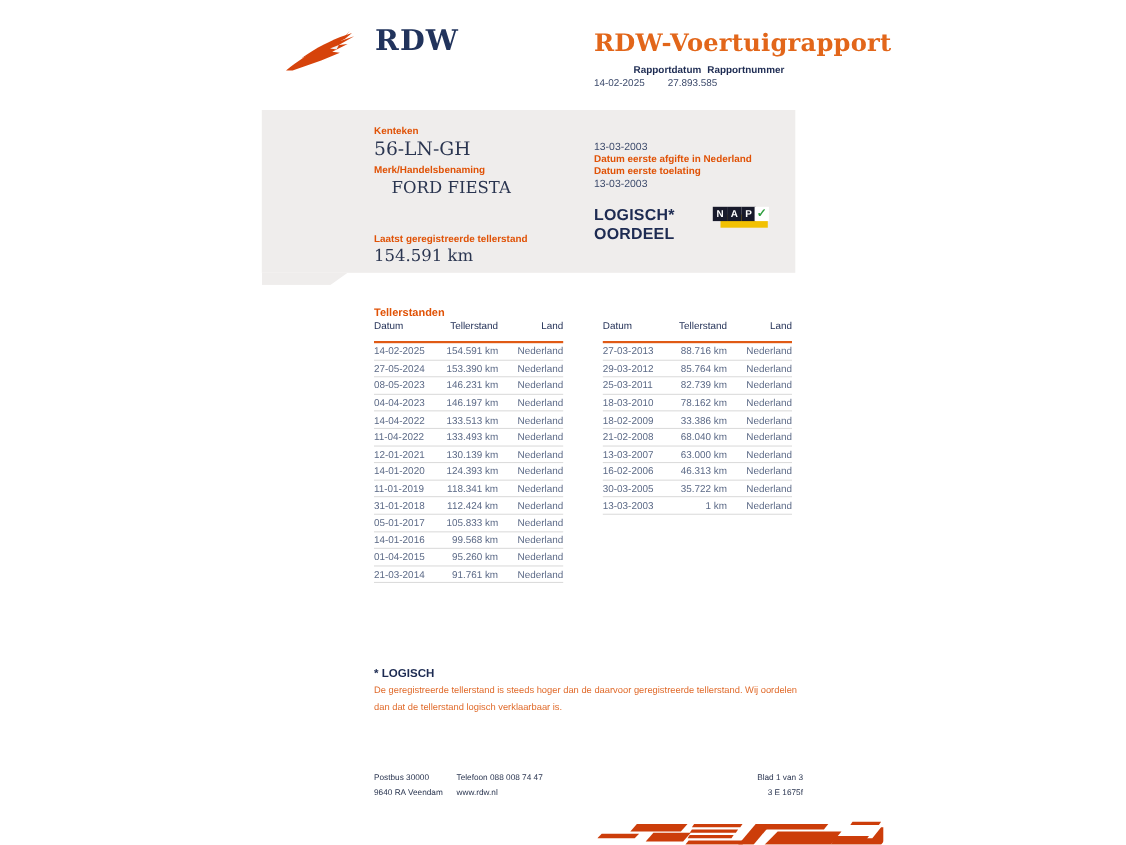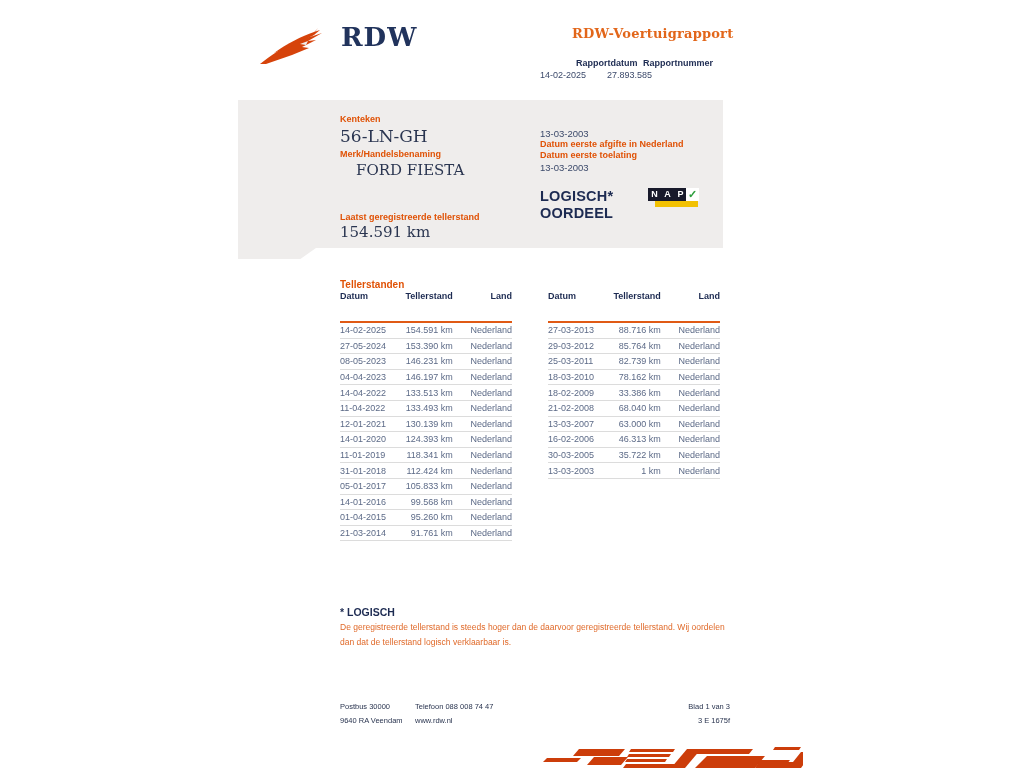--- a/index.html
+++ b/index.html
@@ -12,21 +12,21 @@
 
   
   .rdw-wordmark{
     left:341px;top:22px;
     font-family:"DejaVu Serif", serif;font-weight:600;
     font-size:26px;letter-spacing:1px;color:#21335c;
   }
   .report-title{
     left:540px;top:26px;
     font-family:"DejaVu Serif", serif;font-weight:700;
-    font-size:13px;color:#e2661a;letter-spacing:.2px;margin-left:32px;
+    font-size:22px;color:#e2661a;letter-spacing:.2px;
   }
   .meta-label{font-size:9px;font-weight:700;color:#1d2b52;padding-left:36px;}
   .meta-value{font-size:9px;color:#3c4a6b;}
 
   
   .grey-panel{left:238px;top:100px;width:485px;height:148px;background:#efedec;}
   .grey-tab{left:238px;top:248px;width:78px;height:11px;background:#efedec;
     clip-path:polygon(0 0,100% 0,80% 100%,0 100%);}
 
   .field-label{font-size:9px;font-weight:700;color:#e05206;}
@@ -40,22 +40,22 @@
   .nap{left:648px;top:186px;width:52px;height:26px;}
   .nap .bar{position:absolute;left:7px;top:9px;width:43px;height:12px;background:#f2c103;}
   .nap .sq{position:absolute;width:13px;height:13px;background:#181a2b;color:#fff;
     font-size:9px;font-weight:800;text-align:center;line-height:13px;top:2px;}
   .nap .chk{position:absolute;width:13px;height:13px;background:#ffffff;top:2px;left:38px;
     color:#2e9e3e;font-size:11px;font-weight:800;text-align:center;line-height:13px;}
 
   
   .section-title{font-size:10px;font-weight:700;color:#e05206;}
   .km-table{width:172px;font-size:9px;color:#5c6a87;}
-  .km-table .hrow{display:flex;font-weight:700;color:#1d2b52;
-    border-bottom:2px solid #e05a15;padding-bottom:20px;}
+  .km-table .hrow{display:flex;font-weight:400;color:#1d2b52;
+    border-bottom:2px solid #e05a15;padding-bottom:9px;}
   .km-table .row{display:flex;height:14.6px;align-items:center;border-bottom:1px solid #dcdcdc;}
   .c-datum{width:62px;text-align:left;}
   .c-tell{width:62px;text-align:right;}
   .c-land{width:65px;text-align:right;}
 
   
   .note-title{font-size:10.5px;font-weight:800;color:#1d2b52;}
   .note-body{font-size:8.5px;color:#e06a2a;line-height:15px;width:392px;}
 
   

